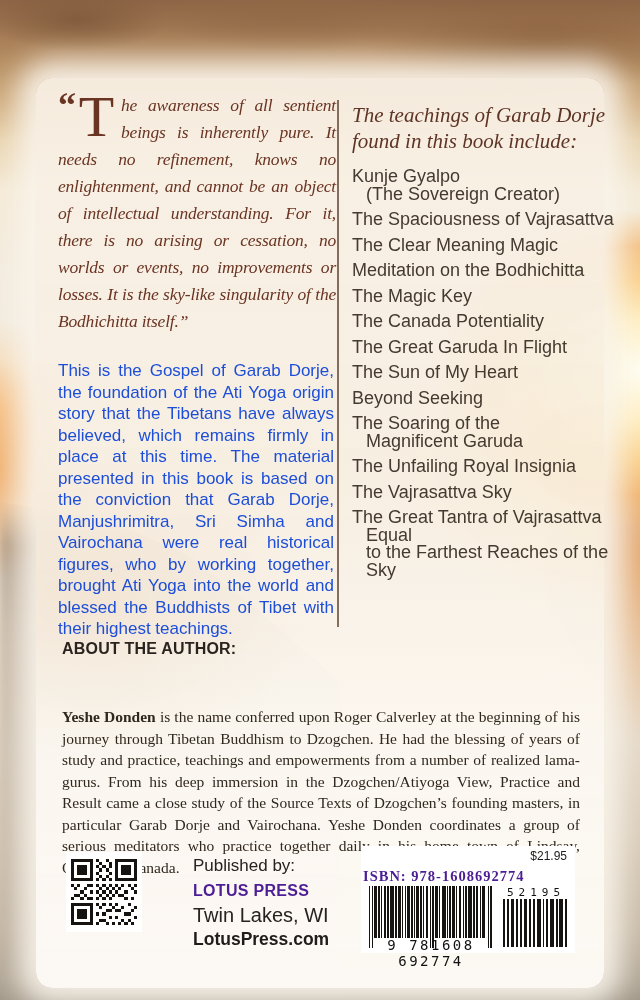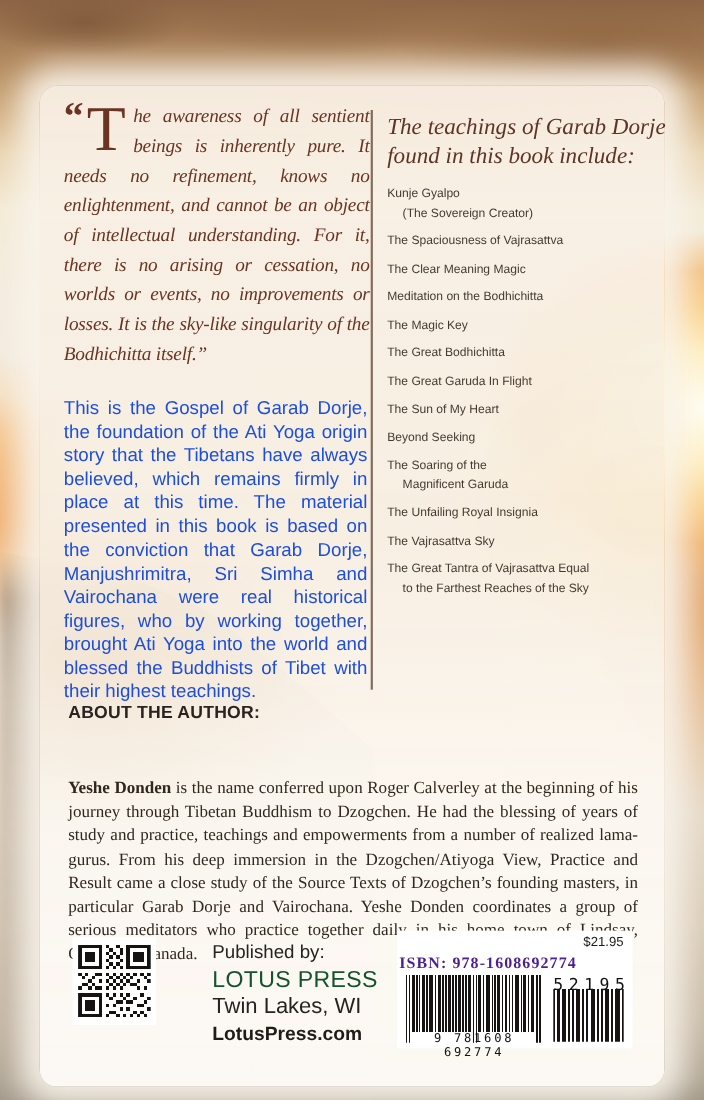--- a/index.html
+++ b/index.html
@@ -62,48 +62,48 @@
   .divider { position:absolute; left:337px; top:100px; width:2px; height:527px; background:#6f5743; opacity:.85; }
 
   
   .teachings { position:absolute; left:352px; top:102px; width:262px; }
   .teachings-heading {
     font-family:"Liberation Serif", serif; font-style:italic;
     font-size:21px; line-height:26px; color:#5d3425; white-space:pre-line;
     margin-bottom:14px;
   }
   .teaching-item {
-    font-size:11px; line-height:17.5px; color:#453a30;
+    font-size:18px; line-height:17.5px; color:#453a30;
     white-space:pre-line; padding-left:14px; text-indent:-14px;
     margin-bottom:8px;
   }
 
   
   .about { position:absolute; left:62px; top:640px; width:518px; color:#2f261c; }
   .about-heading { font-weight:bold; font-size:16px; letter-spacing:.2px; color:#2a2420; margin-bottom:4px; }
   .about-body { font-family:"Liberation Serif", serif; font-size:15.5px; line-height:21.5px; text-align:justify; color:#30281e;margin-top:48px; }
   .about-body b { font-weight:bold; }
 
   
   .publisher { position:absolute; left:66px; top:852px; display:flex; align-items:flex-start;gap:39px; }
   .qr-box { width:76px; height:80px; background:#fff; padding:5px; margin-right:12px; }
   .qr-box svg { width:100%; height:100%; display:block; }
   .pub-lines { padding-top:2px; color:#262220; }
   .pub-published { font-size:17px; line-height:24px; }
-  .pub-name { font-size:21px; line-height:25px; font-weight:normal; letter-spacing:.3px; color:#14532d; }
+  .pub-name { font-size:16px; line-height:25px; font-weight:bold; letter-spacing:.3px; color:#4c1d95; }
   .pub-location { font-size:20px; line-height:24px; }
   .pub-site { font-size:17.5px; line-height:25px; font-weight:bold; color:#1f1c1a; }
 
   
   .barcode-box { position:absolute; left:361px; top:846px; width:214px; height:107px; background:#fff; }
   .bc-price { position:absolute; top:3px; right:8px; font-size:12px; color:#1e1b18; }
   .bc-isbn { position:absolute; top:22px; left:2px; font-family:Liberation Serif, serif; font-weight:bold; font-size:14.5px; letter-spacing:1px; color:#4c1d95; }
   .bc-main { position:absolute; left:8px; top:40px; width:124px; height:62px; }
-  .bc-digits { position:absolute; left:6px; top:91px; width:128px; font-family:"DejaVu Sans Mono", monospace; font-size:11px; letter-spacing:2.5px; color:#111; text-align:center; }
-  .bc-supp-label { position:absolute; left:142px; top:40px; width:66px; font-family:"DejaVu Sans Mono", monospace; font-size:15px; letter-spacing:5px; color:#111; text-align:center; }
+  .bc-digits { position:absolute; left:6px; top:91px; width:128px; font-family:"DejaVu Sans Mono", monospace; font-size:14px; letter-spacing:2.5px; color:#111; text-align:center; }
+  .bc-supp-label { position:absolute; left:142px; top:40px; width:66px; font-family:"DejaVu Sans Mono", monospace; font-size:11px; letter-spacing:5px; color:#111; text-align:center; }
   .bc-supp { position:absolute; left:142px; top:53px; width:64px; height:48px; }
 </style>
 </head>
 <body>
 
 <div class="page">
   <div class="photo"></div>
   <div class="mountain"></div>
   <div class="panel"></div>
 
@@ -117,21 +117,21 @@
 
   <div class="teachings">
     <div class="teachings-heading">The teachings of Garab Dorje
 found in this book include:</div>
     <div class="teaching-item">Kunje Gyalpo
 (The Sovereign Creator)</div>
     <div class="teaching-item">The Spaciousness of Vajrasattva</div>
     <div class="teaching-item">The Clear Meaning Magic</div>
     <div class="teaching-item">Meditation on the Bodhichitta</div>
     <div class="teaching-item">The Magic Key</div>
-    <div class="teaching-item">The Great Bodhichitta</div>
+    <div class="teaching-item">The Canada Potentiality</div>
     <div class="teaching-item">The Great Garuda In Flight</div>
     <div class="teaching-item">The Sun of My Heart</div>
     <div class="teaching-item">Beyond Seeking</div>
     <div class="teaching-item">The Soaring of the
 Magnificent Garuda</div>
     <div class="teaching-item">The Unfailing Royal Insignia</div>
     <div class="teaching-item">The Vajrasattva Sky</div>
     <div class="teaching-item">The Great Tantra of Vajrasattva Equal
 to the Farthest Reaches of the Sky</div>
   </div>

